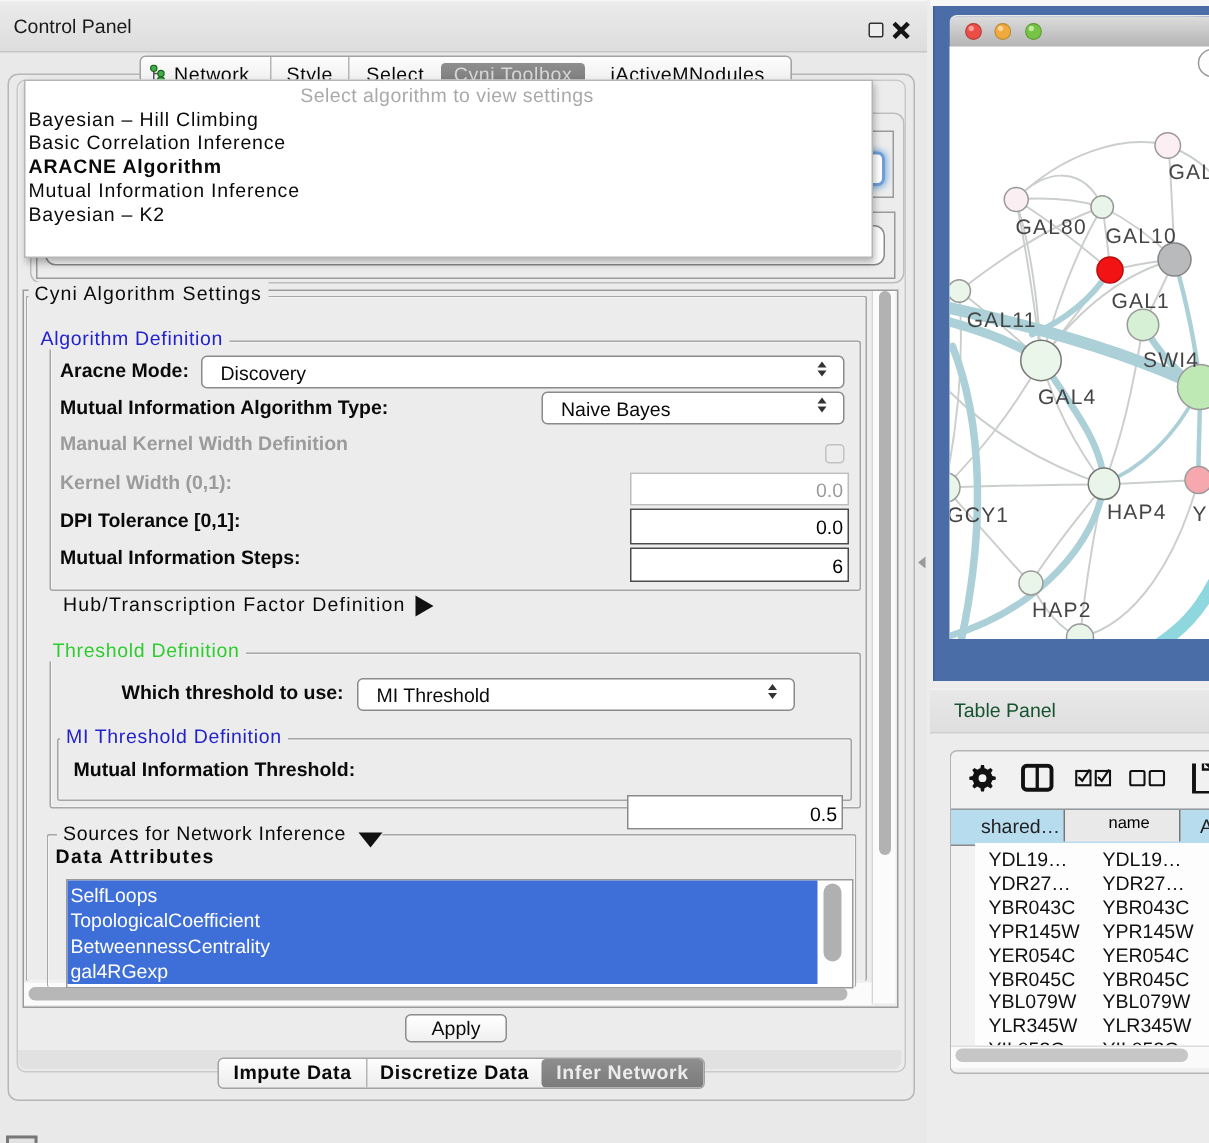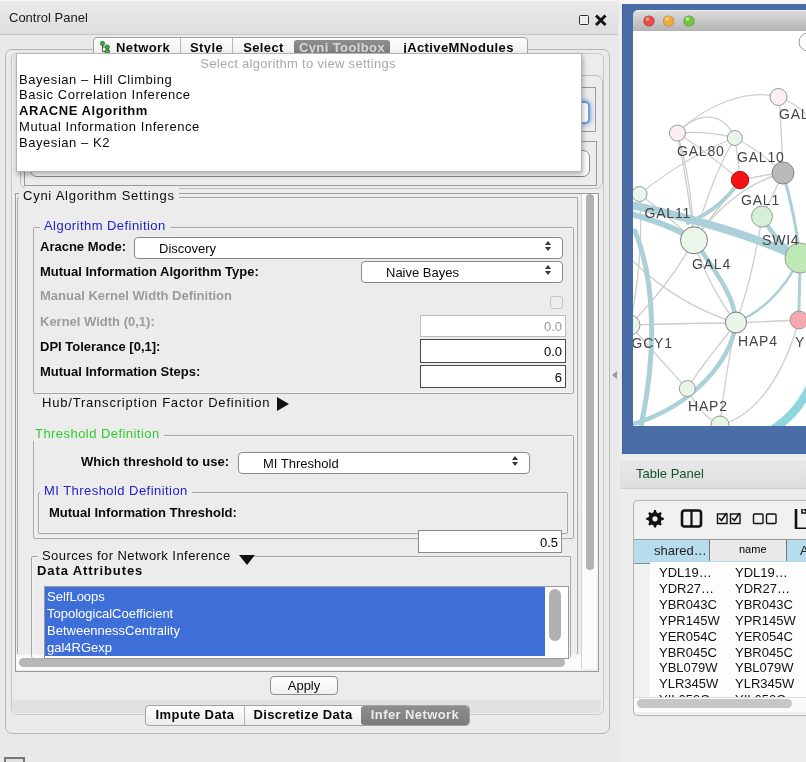--- a/index.html
+++ b/index.html
@@ -5,21 +5,21 @@
 html,body{margin:0;padding:0;}
 body{width:806px;height:762px;position:relative;overflow:hidden;
   font-family:"Liberation Sans",sans-serif;background:#e9e9e9;}
 .abs{position:absolute;}
 .b13{font-size:13px;font-weight:bold;color:#0a0a0a;white-space:nowrap;}
 .r13{font-size:13px;color:#0a0a0a;white-space:nowrap;}
 .dis{color:#9b9b9b;}
 .group{position:absolute;border:1px solid #a6a6a6;border-radius:2px;box-shadow:inset 0 0 0 0.5px rgba(255,255,255,0.6);}
 .gtitle{position:absolute;background:#ececec;padding:0 4px;font-size:13px;line-height:15px;letter-spacing:0.45px;white-space:nowrap;}
 .combo{position:absolute;background:#fff;border:1px solid #8a8a8a;border-radius:4px;}
-.combo .txt{position:absolute;left:24px;top:3px;font-size:13px;color:#0a0a0a;white-space:nowrap;}
+.combo .txt{position:absolute;left:12px;top:3px;font-size:13px;color:#0a0a0a;white-space:nowrap;}
 .arrs{position:absolute;width:8px;}
 .arrs .up{width:0;height:0;border-left:3.5px solid transparent;border-right:3.5px solid transparent;border-bottom:4.5px solid #333;margin-bottom:2px;}
 .arrs .dn{width:0;height:0;border-left:3.5px solid transparent;border-right:3.5px solid transparent;border-top:4.5px solid #333;}
 .tfield{position:absolute;background:#fff;font-size:13px;text-align:right;}
 .tab-sep{width:1px;background:#b5b5b5;height:100%;}
 .tabtxt{display:flex;align-items:center;justify-content:center;font-size:13px;color:#0a0a0a;letter-spacing:0.4px;}
 </style>
 </head>
 <body>
 
@@ -36,21 +36,21 @@
 
 <div class="abs" style="left:11px;top:53px;width:591px;height:660px;background:#ececec;border:1px solid #c9c9c9;border-radius:6px;"></div>
 <div class="abs" style="left:12px;top:700px;width:589px;height:13px;background:#e1e1e1;border-radius:0 0 6px 6px;"></div>
 
 <div class="abs" style="left:20px;top:75px;width:581px;height:112px;background:#ececec;border:1px solid #bdbdbd;border-radius:7px;"></div>
 <div class="abs" style="left:24px;top:87px;width:570px;height:43px;border:1px solid #9a9a9a;"></div>
 <div class="abs" style="left:24px;top:141px;width:571px;height:43px;border:1px solid #9a9a9a;"></div>
 <div class="abs" style="left:30px;top:150px;width:558px;height:25px;background:#fff;border:1px solid #8a8a8a;border-radius:7px;"></div>
 <div class="abs" style="left:250px;top:101px;width:336px;height:19px;background:#fff;border:2px solid #6f9ed6;border-radius:5px;box-shadow:0 0 4px 1px #7fb0e0;"></div>
 
-<div class="abs" style="left:93px;top:37px;width:433px;height:19px;border:1px solid #a3a3a3;border-radius:4px;background:linear-gradient(#fdfdfd,#ededed);display:flex;align-items:center;overflow:hidden;font-weight:bold;">
+<div class="abs" style="left:93px;top:37px;width:433px;height:19px;border:1px solid #a3a3a3;border-radius:4px;background:linear-gradient(#fdfdfd,#ededed);display:flex;align-items:flex-end;overflow:hidden;">
   <div class="tabtxt" style="width:86px;justify-content:flex-start;padding-left:6px;box-sizing:border-box;">
     <svg width="11" height="13" viewBox="0 0 11 13" style="margin-right:5px;">
       <path d="M2.5 3 L2.5 10.5 L7 10.5 M2.5 6 L7 6" stroke="#555" stroke-width="1" fill="none"></path>
       <circle cx="2.5" cy="2.5" r="2.1" fill="#3fae46" stroke="#1c641c" stroke-width="0.8"></circle>
       <circle cx="7.3" cy="6" r="2.1" fill="#3fae46" stroke="#1c641c" stroke-width="0.8"></circle>
       <circle cx="7.3" cy="10.5" r="2.3" fill="#3fae46" stroke="#1c641c" stroke-width="0.8"></circle>
     </svg>Network</div>
   <div class="tab-sep"></div>
   <div class="tabtxt" style="width:51px;">Style</div>
   <div class="tab-sep"></div>
@@ -68,21 +68,21 @@
 <div class="abs" style="left:581px;top:194px;width:15px;height:475px;background:#fbfbfb;border-left:1px solid #d5d5d5;"></div>
 <div class="abs" style="left:585.5px;top:194px;width:8.5px;height:376px;background:#b2b2b2;border-radius:4.5px;"></div>
 
 <div class="abs" style="left:16px;top:655px;width:565px;height:15px;background:#fbfbfb;"></div>
 <div class="abs" style="left:19px;top:658px;width:546px;height:8.5px;background:#b7b7b7;border-radius:4.5px;"></div>
 
 <div class="group" style="left:17px;top:197px;width:559px;height:456px;border-bottom:none;"></div>
 <div class="gtitle" style="left:19px;top:188px;color:#0a0a0a;letter-spacing:0.75px;">Cyni Algorithm Settings</div>
 
 <div class="group" style="left:33px;top:227px;width:539px;height:165px;"></div>
-<div class="gtitle" style="left:40px;top:218px;color:#2222cc;">Algorithm Definition</div>
+<div class="gtitle" style="left:23px;top:218px;color:#2222cc;">Algorithm Definition</div>
 
 <div class="abs b13" style="left:40px;top:238.5px;">Aracne Mode:</div>
 <div class="combo" style="left:134px;top:237px;width:427px;height:20px;">
   <div class="txt" style="top:2.5px;">Discovery</div>
   <div class="arrs" style="right:9px;top:2.5px;">
       <div class="up"></div>
       <div class="dn"></div>
     </div>
 </div>
 

